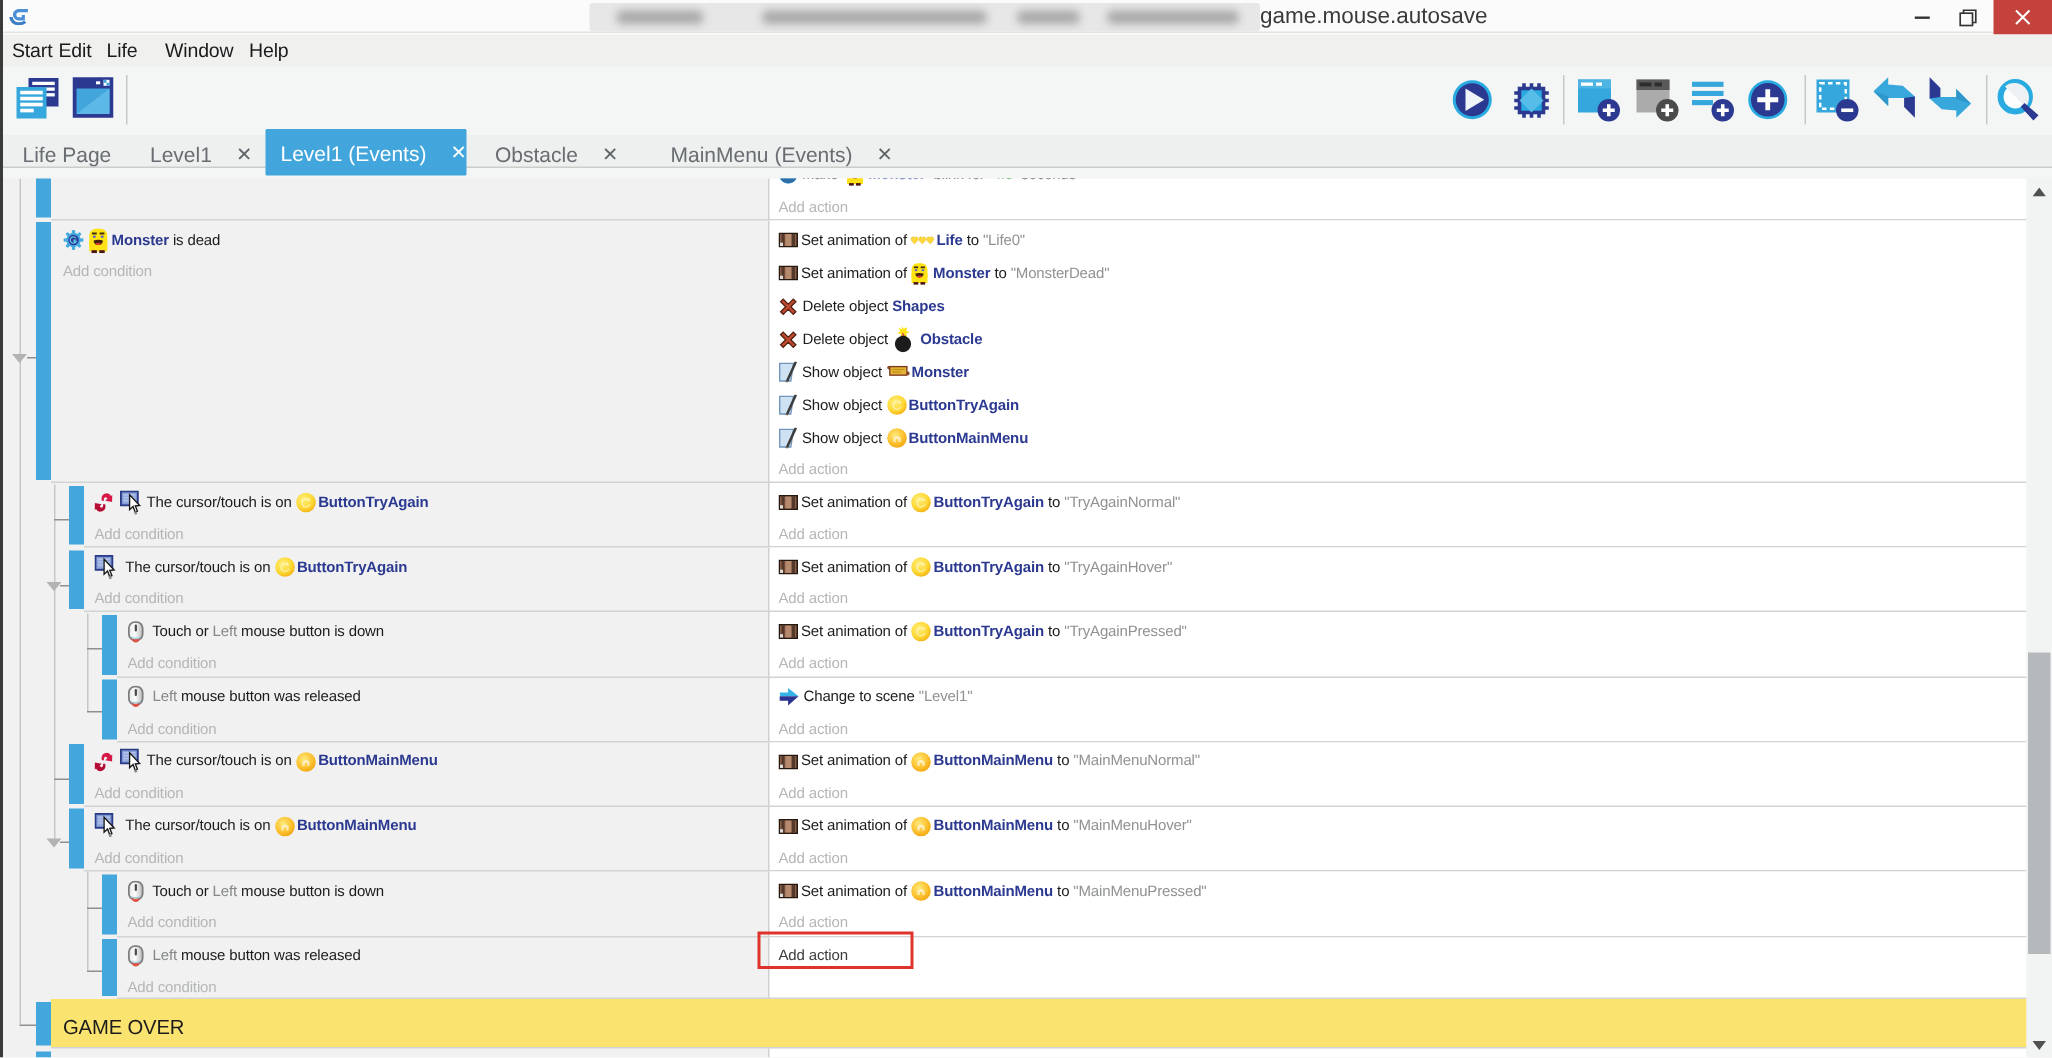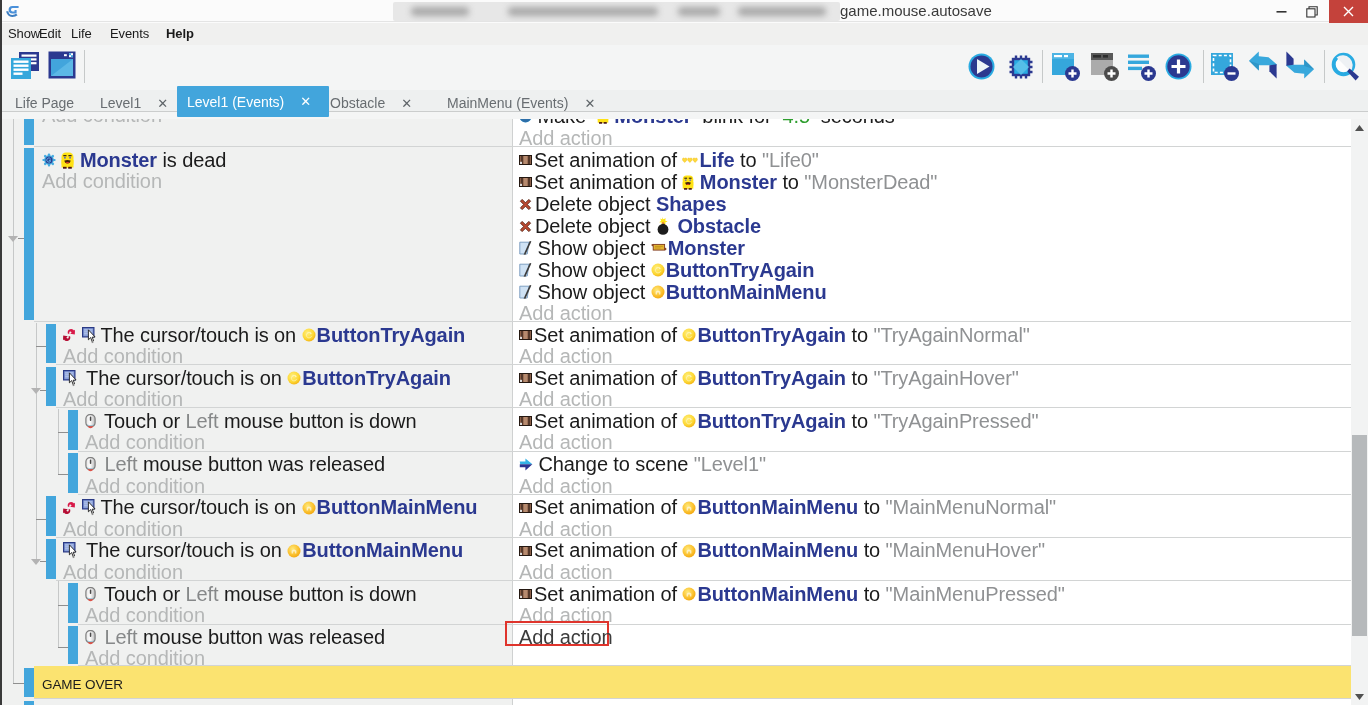--- a/index.html
+++ b/index.html
@@ -35,21 +35,21 @@
   .tab { position:absolute; top:2px; height:22px; display:flex; align-items:center; color:#686d71; font-size:14px; }
   .tab .close { margin-left:16px; color:#5f6569; font-size:13px; }
   .tab.active { top:-4px; height:31px; background:#42a5dc; color:#fff; z-index:5; border-radius:1px; }
   .tab.active .close { color:#fff; }
 
   
   #events { position:absolute; left:0; top:119px; width:1368px; height:586px; background:#f0f1f0; overflow:hidden; }
   .evt-actions-bg { position:absolute; background:#fff; border-left:1px solid #cfd1d1; }
   .evt-bar { position:absolute; width:10px; background:#43a6dc; }
   .evt-sep { position:absolute; height:1px; background:#d2d4d4; }
-  .row { position:absolute; height:20px; display:flex; align-items:center; white-space:pre; font-size:20px; letter-spacing:-0.1px; }
+  .row { position:absolute; height:20px; display:flex; align-items:center; white-space:pre; font-size:10px; letter-spacing:-0.1px; }
   .row .obj { color:#2b3990; font-weight:bold; }
   .row .str { color:#8f9193; }
   .row .par { color:#868889; }
   .row .num { color:#2e9e2e; }
   .row.addrow { color:#b5b7b7; }
   .row svg { flex:0 0 auto; }
   .tree-vline { position:absolute; width:1px; background:#c6c8c8; }
   .tree-hline { position:absolute; height:1px; background:#8f8f8f; }
   .tree-arrow { position:absolute; width:0; height:0; border-left:5px solid transparent; border-right:5px solid transparent; border-top:6px solid #b3b3b3; }
 </style>
@@ -83,25 +83,25 @@
       </svg>
     </div>
     <div class="winbtn" id="btn-close">
       <svg width="11" height="11" viewBox="0 0 11 11">
         <path d="M1 1 L10 10 M10 1 L1 10" stroke="#fff" stroke-width="1.4"></path>
       </svg>
     </div>
   </div>
 
   <div id="menubar">
-    <div class="menu-item" style="left:8px;">Show</div>
+    <div class="menu-item" style="left:8px;">Start</div>
     <div class="menu-item" style="left:39px;">Edit</div>
     <div class="menu-item" style="left:71px;">Life</div>
-    <div class="menu-item" style="left:110px;">Events</div>
-    <div class="menu-item" style="left:166px;font-weight:bold;">Help</div>
+    <div class="menu-item" style="left:110px;">Window</div>
+    <div class="menu-item" style="left:166px;">Help</div>
   </div>
 
   <div id="toolbar">
     <svg class="tb-icon" style="left:10px;" width="30" height="29" viewBox="0 0 30 29">
       <rect x="9" y="1" width="20" height="19" fill="#2b3990"></rect>
       <rect x="11.5" y="3.5" width="15" height="2.2" fill="#fff"></rect>
       <rect x="11.5" y="7.3" width="15" height="2.2" fill="#fff"></rect>
       <rect x="11.5" y="11.1" width="15" height="2.2" fill="#fff"></rect>
       <rect x="1" y="7" width="20" height="21" fill="#35a7dc"></rect>
       <rect x="3.5" y="9.5" width="15" height="2.4" fill="#fff"></rect>
@@ -191,21 +191,21 @@
   <div id="tabbar">
     <div id="tabbar-line"></div>
     <div id="tabbar-strip"></div>
     <div class="tab" style="left:15px;">
       <span>Life Page</span>
     </div>
     <div class="tab" style="left:100px;">
       <span>Level1</span>
       <span class="close">✕</span>
     </div>
-    <div class="tab active" style="left:177px;padding:0 18px 0 10px;text-align:center;">
+    <div class="tab active" style="left:177px;padding:0 0 0 10px;text-align:center;">
       <span>Level1 (Events)</span>
       <span class="close">✕</span>
     </div>
     <div class="tab" style="left:330px;">
       <span>Obstacle</span>
       <span class="close">✕</span>
     </div>
     <div class="tab" style="left:447px;">
       <span>MainMenu (Events)</span>
       <span class="close">✕</span>

